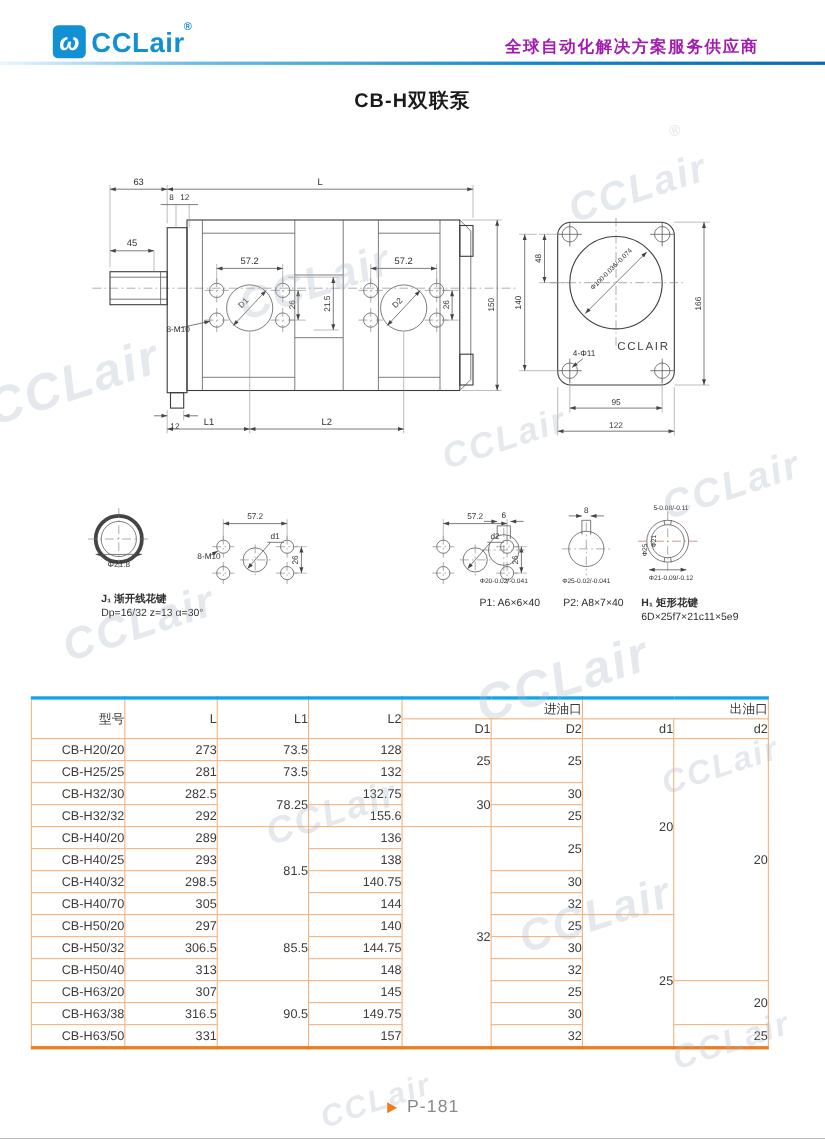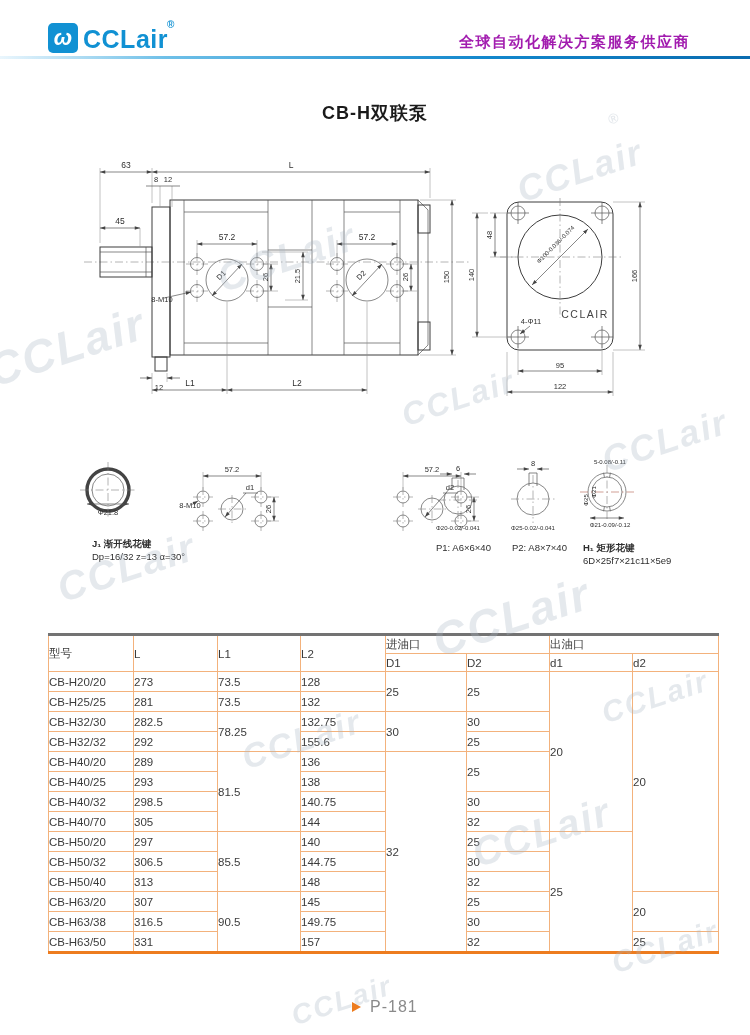--- a/index.html
+++ b/index.html
@@ -8,44 +8,44 @@
   
   .logo-box{position:absolute;left:48px;top:23px;width:30px;height:30px;background:#1191d3;
             border-radius:5px;color:#fff;display:flex;align-items:center;justify-content:center;
             font-size:22px;font-weight:bold;font-style:italic;}
   .brand{position:absolute;left:83px;top:25px;font-size:25px;font-weight:bold;color:#1191d3;letter-spacing:.5px;}
   .brand-reg{position:absolute;left:167px;top:19px;font-size:10px;color:#1191d3;font-weight:bold;}
   .tagline{position:absolute;right:60px;top:33px;font-size:15px;font-weight:bold;color:#a21caf;letter-spacing:1.5px;}
   .blue-line{position:absolute;left:0;top:56px;width:750px;height:3px;
              background:linear-gradient(90deg,#eaf6fd 0%,#6fc0e8 22%,#1287cc 65%,#0a6cb0 100%);}
   .doc-title{position:absolute;left:0;top:79px;width:100%;text-align:center;font-size:18px;
-             font-weight:bold;color:#1a1a1a;letter-spacing:1px;margin-top:22px;}
+             font-weight:bold;color:#1a1a1a;letter-spacing:1px;}
   .section-banner{position:absolute;left:40px;top:113px;width:670px;height:21px;background:#0e86c9;
                   color:#fff;font-size:13px;font-weight:bold;line-height:21px;padding-left:12px;
                   box-sizing:border-box;letter-spacing:2px;}
   
   .drawing{position:absolute;left:0;top:140px;}
   svg .ol{fill:none;stroke:#3d3d3d;stroke-width:1;}
   svg .tl{fill:none;stroke:#555;stroke-width:.7;}
   svg .thick{fill:none;stroke:#444;stroke-width:3.4;}
   svg .dim{stroke:#555;stroke-width:.7;fill:none;}
   svg .ext{stroke:#909090;stroke-width:.55;fill:none;}
   svg .cl{stroke:#777;stroke-width:.55;stroke-dasharray:8 3 1.5 3;fill:none;}
   svg .clr{stroke:#b25f4f;stroke-width:.6;stroke-dasharray:8 3 1.5 3;fill:none;}
   svg text{fill:#2e2e2e;font-family:"Liberation Sans",sans-serif;}
   svg .dt{font-size:8.5px;text-anchor:middle;}
   svg .dts{font-size:7.5px;text-anchor:middle;}
   svg .cap{font-size:9.5px;text-anchor:start;}
   svg .capb{font-size:9.5px;font-weight:bold;text-anchor:start;}
   svg .tiny{font-size:6px;text-anchor:middle;}
   svg .engr{font-size:10.5px;letter-spacing:1.5px;text-anchor:middle;fill:#444;}
   
-  .spec-table{position:absolute;left:48px;top:633px;width:670px;border-collapse:collapse;
-              table-layout:fixed;font-size:11.5px;color:#3b3b3b;text-align:left;
-              border-top:3px solid #737373;border-bottom:3px solid #ed7c1f;}
+  .spec-table{position:absolute;left:28px;top:633px;width:670px;border-collapse:collapse;
+              table-layout:fixed;font-size:11.5px;color:#3b3b3b;text-align:right;
+              border-top:3px solid #0ea5e9;border-bottom:3px solid #ed7c1f;}
   .spec-table th,.spec-table td{border:1px solid #f3b27c;font-weight:normal;padding:0;}
   .spec-table th{height:17px;font-size:11.5px;}
   .spec-table td{height:19px;}
   
   .page-marker{position:absolute;left:352px;top:998px;display:flex;align-items:center;}
   .tri{width:0;height:0;border-left:9px solid #ed7c1f;border-top:5px solid transparent;
        border-bottom:5px solid transparent;display:inline-block;}
   .page-num{margin-left:9px;font-size:16px;color:#8a8a8a;letter-spacing:1px;}
   .copyright{position:absolute;right:58px;top:999px;font-size:12px;font-weight:bold;color:#333;letter-spacing:1px;margin-top:36px;}
   

